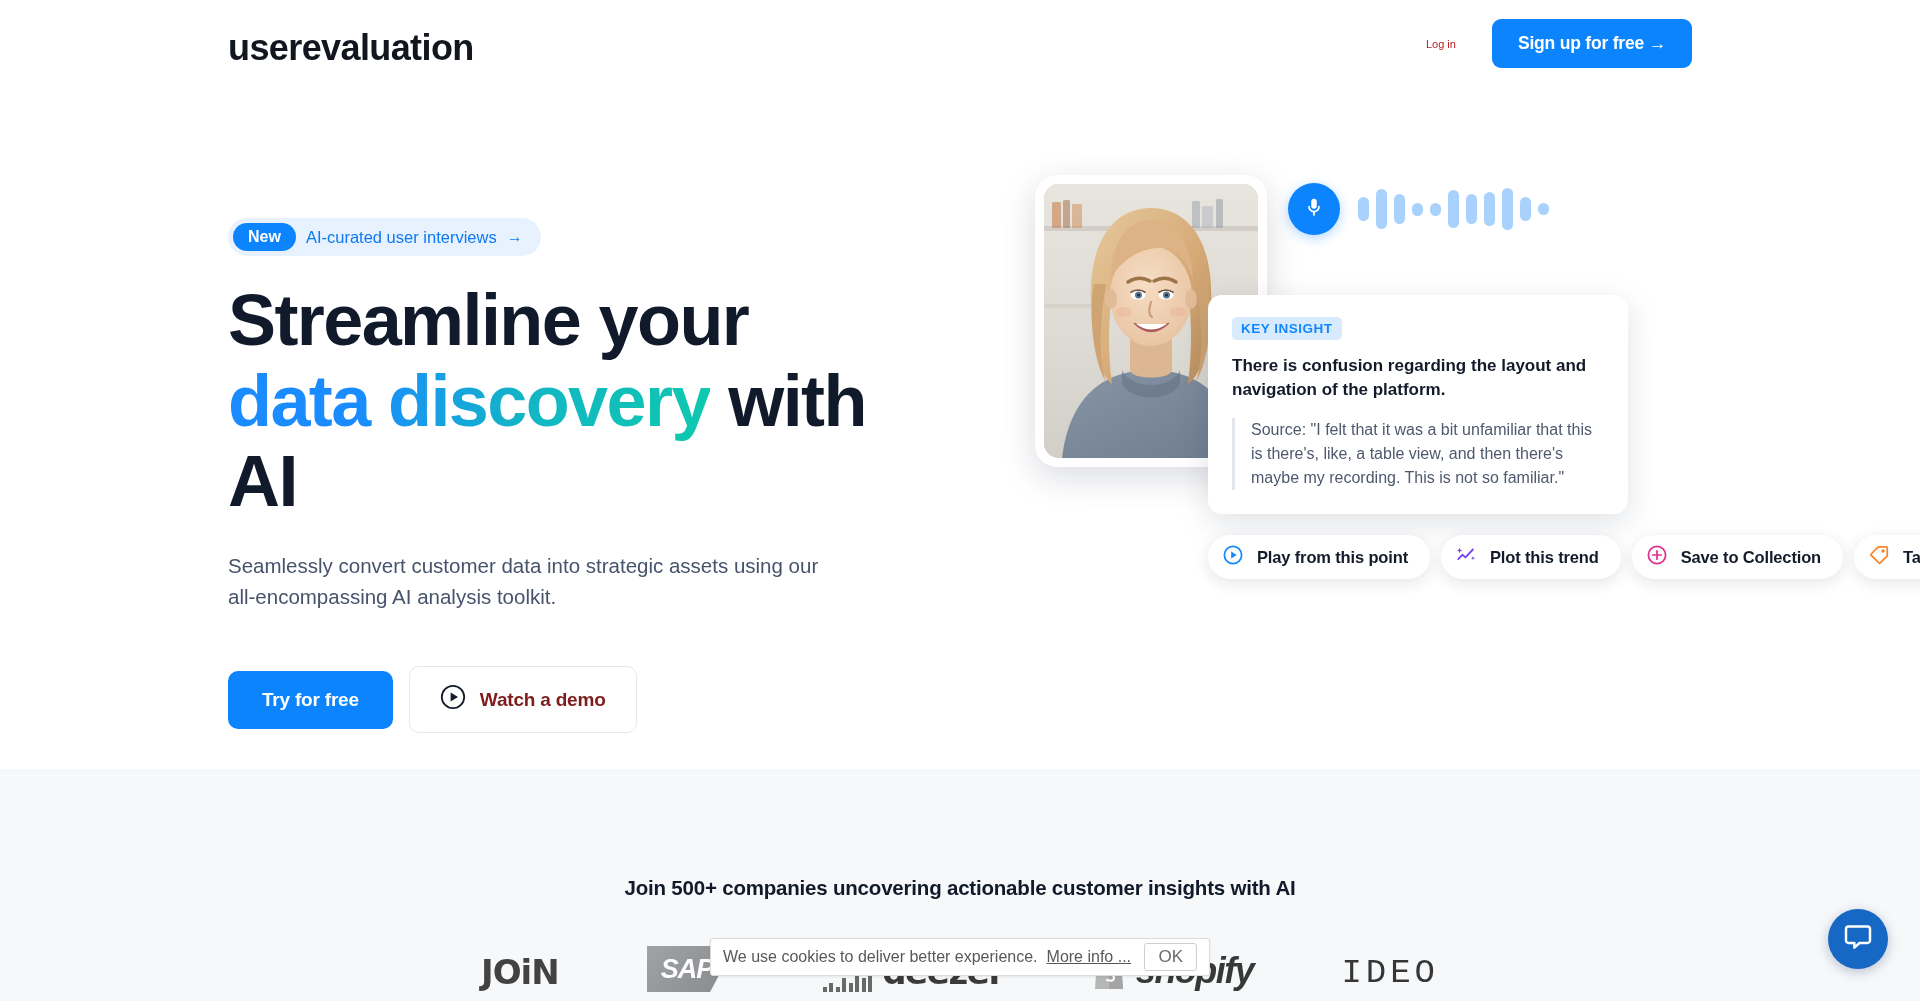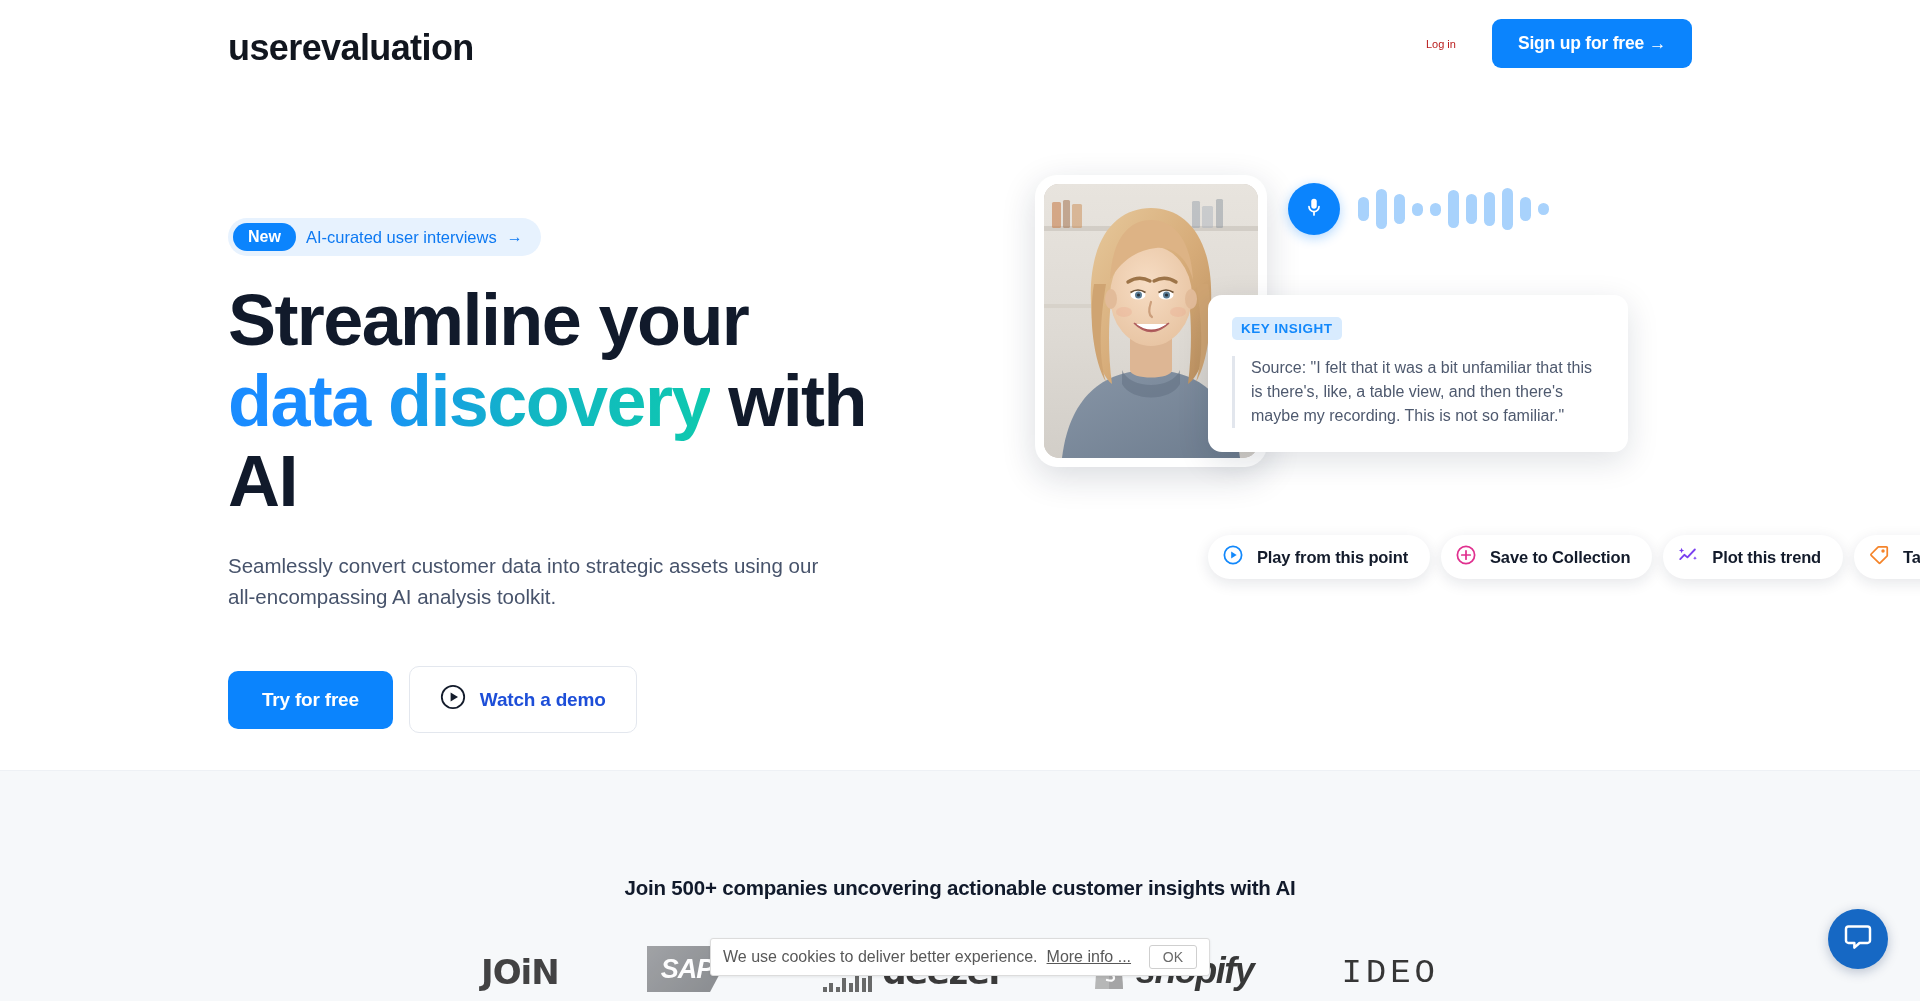--- a/index.html
+++ b/index.html
@@ -75,21 +75,21 @@
     margin-top: 28px; font-size: 20.5px; line-height: 1.52;
     color: #47536b; max-width: 615px; font-weight: 400;
   }
   .cta-row { margin-top: 54px; display:flex; align-items:center; gap: 16px; }
   .btn-primary {
     background:#0b84fd; color:#fff; font-size: 19px; font-weight:700;
     padding: 18px 34px; border-radius: 10px; border:none; cursor:pointer;
     letter-spacing:-0.2px;
   }
   .btn-secondary {
-    background:#fff; color:#1d4ed8; font-size:19px; font-weight:700;
+    background:#fff; color:#7f1d1d; font-size:19px; font-weight:700;
     padding: 17px 30px; border-radius:10px; border:1.5px solid #e3e7ee;
     cursor:pointer; display:flex; align-items:center; gap:14px;
     letter-spacing:-0.2px;
   }
 
   
   .hero-right { position:absolute; left: 1020px; top: 160px; width: 720px; height: 520px; }
 
   .video-card {
     position:absolute; left: 15px; top: 15px; width: 232px; height: 292px;
@@ -175,21 +175,21 @@
     top: 938px; width: 500px; height: 38px;
     background:#fff; border:1px solid #dcdcdc; border-radius: 3px;
     display:flex; align-items:center; padding: 0 12px; gap: 9px;
     font-size: 16px; color:#585858; z-index: 40;
     box-shadow: 0 1px 3px rgba(0,0,0,.08);
   }
   .cookie-text { color:#585858; font-size:16px; }
   .cookie-more { color:#585858; font-size:16px; text-decoration: underline; cursor:pointer; white-space:nowrap;}
   .cookie-ok {
     margin-left:auto; border:1px solid #cfcfcf; background:#fff;
-    color:#6a6a6a; font-size:14px; padding: 3px 13px; border-radius:3px;
+    color:#6a6a6a; font-size:17px; padding: 3px 13px; border-radius:3px;
     cursor:pointer; font-family:"Liberation Sans", sans-serif;
   }
 
   
   .chat-widget {
     position:absolute; right: 32px; bottom: 32px;
     width: 60px; height:60px; border-radius:50%;
     background:#1668c4; display:flex; align-items:center; justify-content:center;
     cursor:pointer; box-shadow: 0 3px 12px rgba(10,40,90,.26); z-index:45;
   }
@@ -333,54 +333,55 @@
           <span style="height: 30px;"></span>
           <span style="height: 34px;"></span>
           <span style="height: 42px;"></span>
           <span style="height: 24px;"></span>
           <span style="height: 12px;"></span>
         </div>
     </div>
 
     <div class="insight-card">
       <span class="key-insight-tag">KEY INSIGHT</span>
+      <div class="insight-title">There is confusion regarding the layout and navigation of the platform.</div>
       <div class="insight-quote">Source: "I felt that it was a bit unfamiliar that this is there's, like, a table view, and then there's maybe my recording. This is not so familiar."</div>
     </div>
 
     <div class="action-pills">
 
       <div class="pill">
         <span>
           <svg width="22" height="22" viewBox="0 0 24 24" fill="none">
             <circle cx="12" cy="12" r="9.4" stroke="#1288fb" stroke-width="1.9"></circle>
             <path d="M10 8.2 L16 12 L10 15.8 Z" fill="#1288fb"></path>
           </svg>
         </span>
         <span>Play from this point</span>
-      </div>
-
-      <div class="pill">
-        <span>
-          <svg width="22" height="22" viewBox="0 0 24 24" fill="none">
-            <circle cx="12" cy="12" r="9.4" stroke="#e0308f" stroke-width="1.9"></circle>
-            <path d="M12 7.4 v9.2 M7.4 12 h9.2" stroke="#e0308f" stroke-width="1.9" stroke-linecap="round"></path>
-          </svg>
-        </span>
-        <span>Save to Collection</span>
       </div>
 
       <div class="pill">
         <span>
           <svg width="22" height="22" viewBox="0 0 24 24" fill="none">
             <path d="M3.5 16.5 L8 11.8 L11.4 14.6 L19.5 6" stroke="#7a3ff0" stroke-width="2" fill="none" stroke-linecap="round" stroke-linejoin="round"></path>
             <path d="M5 4.2 l.85 2.05 l2.05 .85 l-2.05 .85 l-.85 2.05 l-.85 -2.05 l-2.05 -.85 l2.05 -.85 Z" fill="#7a3ff0"></path>
             <path d="M19.6 13.4 l.6 1.45 l1.45 .6 l-1.45 .6 l-.6 1.45 l-.6 -1.45 l-1.45 -.6 l1.45 -.6 Z" fill="#7a3ff0"></path>
           </svg>
         </span>
         <span>Plot this trend</span>
+      </div>
+
+      <div class="pill">
+        <span>
+          <svg width="22" height="22" viewBox="0 0 24 24" fill="none">
+            <circle cx="12" cy="12" r="9.4" stroke="#e0308f" stroke-width="1.9"></circle>
+            <path d="M12 7.4 v9.2 M7.4 12 h9.2" stroke="#e0308f" stroke-width="1.9" stroke-linecap="round"></path>
+          </svg>
+        </span>
+        <span>Save to Collection</span>
       </div>
 
       <div class="pill">
         <span>
           <svg width="22" height="22" viewBox="0 0 24 24" fill="none">
             <path d="M11.6 3.2 H20 a1 1 0 0 1 1 1 v8.4 a1 1 0 0 1 -.3 .7 l-7.4 7.4 a1 1 0 0 1 -1.4 0 l-8.4 -8.4 a1 1 0 0 1 0 -1.4 l7.4 -7.4 a1 1 0 0 1 .7 -.3 Z" stroke="#f5842a" stroke-width="1.9" fill="none" stroke-linejoin="round"></path>
             <circle cx="16.4" cy="7.6" r="1.9" fill="#f5842a"></circle>
           </svg>
         </span>
         <span>Tag with AI</span>

